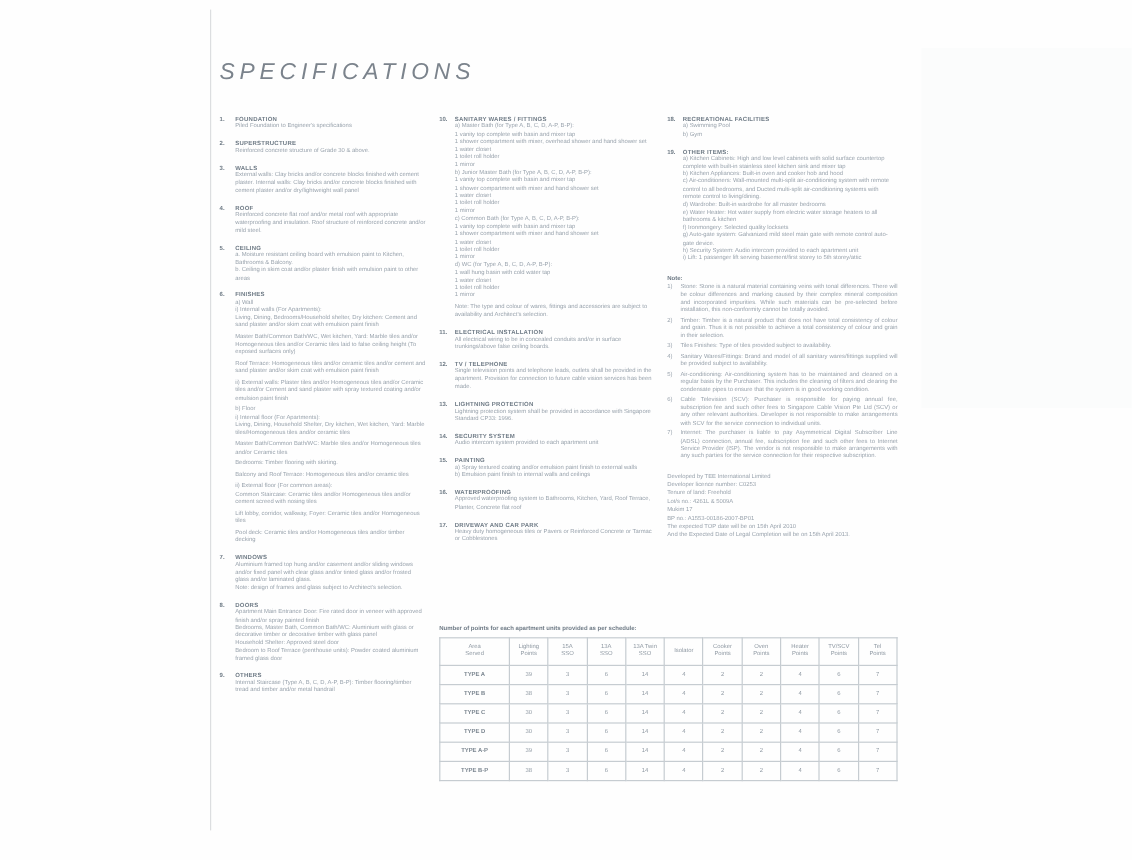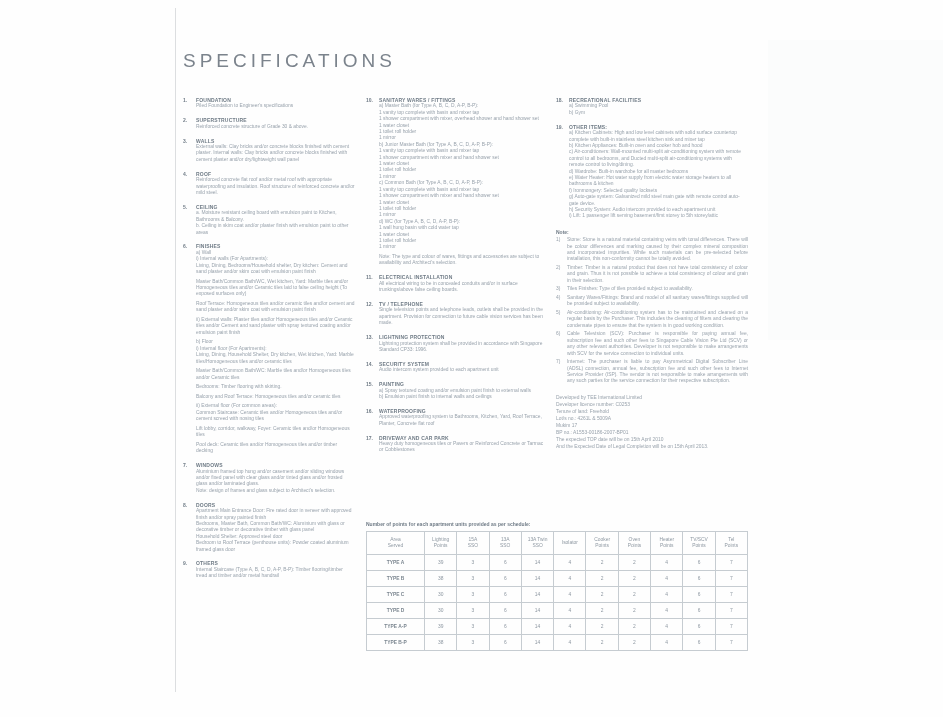--- a/index.html
+++ b/index.html
@@ -8,21 +8,21 @@
     background:#fdfdfe;
     font-family:"Liberation Sans","DejaVu Sans",sans-serif;
     -webkit-font-smoothing:antialiased;
   }
   .page{position:absolute;inset:0;background:#fefefe;}
   .fold-line{position:absolute;left:175px;top:8px;width:1px;height:684px;background:#dcdee0;}
   .shade{position:absolute;right:0;top:40px;width:175px;height:300px;background:#fbfcfc;}
 
   .doc-title{
     position:absolute;left:183px;top:50px;
-    font-size:19px;font-weight:300;letter-spacing:4px;color:#7b838c;
+    font-size:19px;font-weight:300;letter-spacing:4px;color:#7b838c;font-style:italic;
   }
 
   .col{position:absolute;top:97px;color:#98a2ac;font-size:4.9px;line-height:6.4px;}
   .col-left{left:183px;width:172px;}
   .col-mid{left:366px;width:180px;}
   .col-right{left:556px;width:192px;}
 
   .section{margin-bottom:7.5px;}
   .sec-head{display:flex;font-weight:bold;color:#6f7b86;font-size:5px;}
   .sec-num{width:13px;flex:0 0 13px;}

